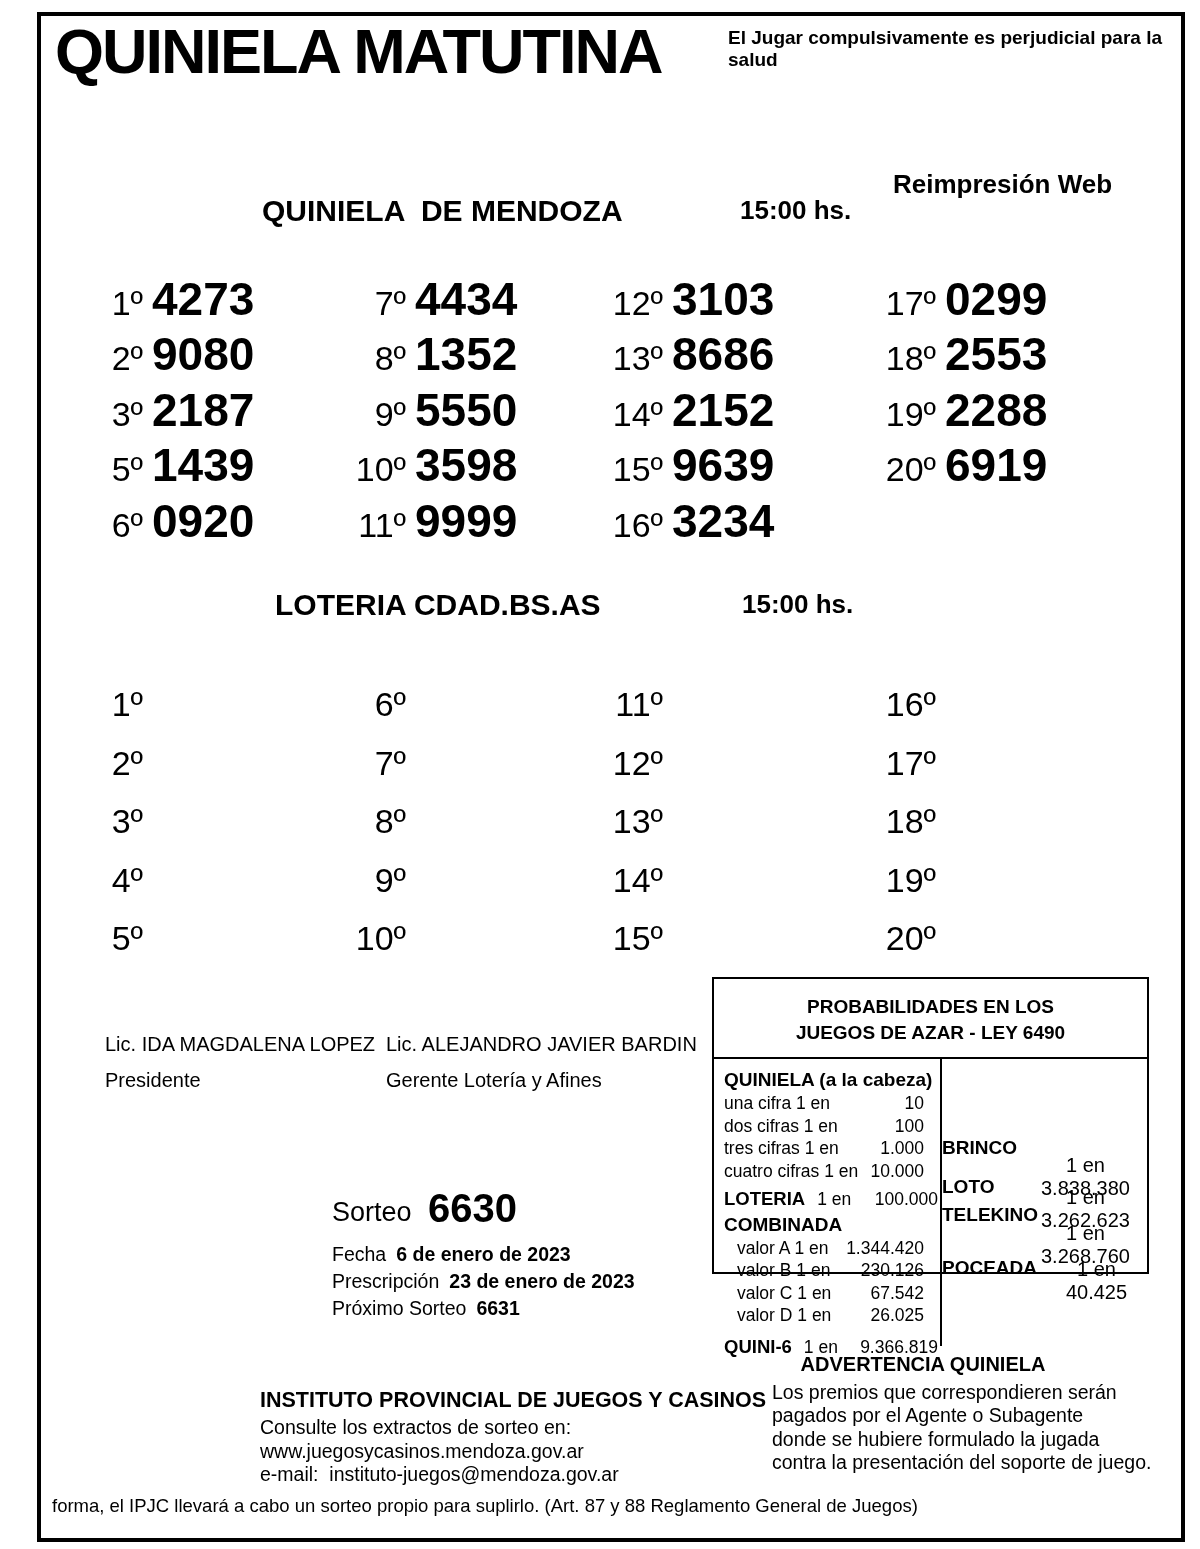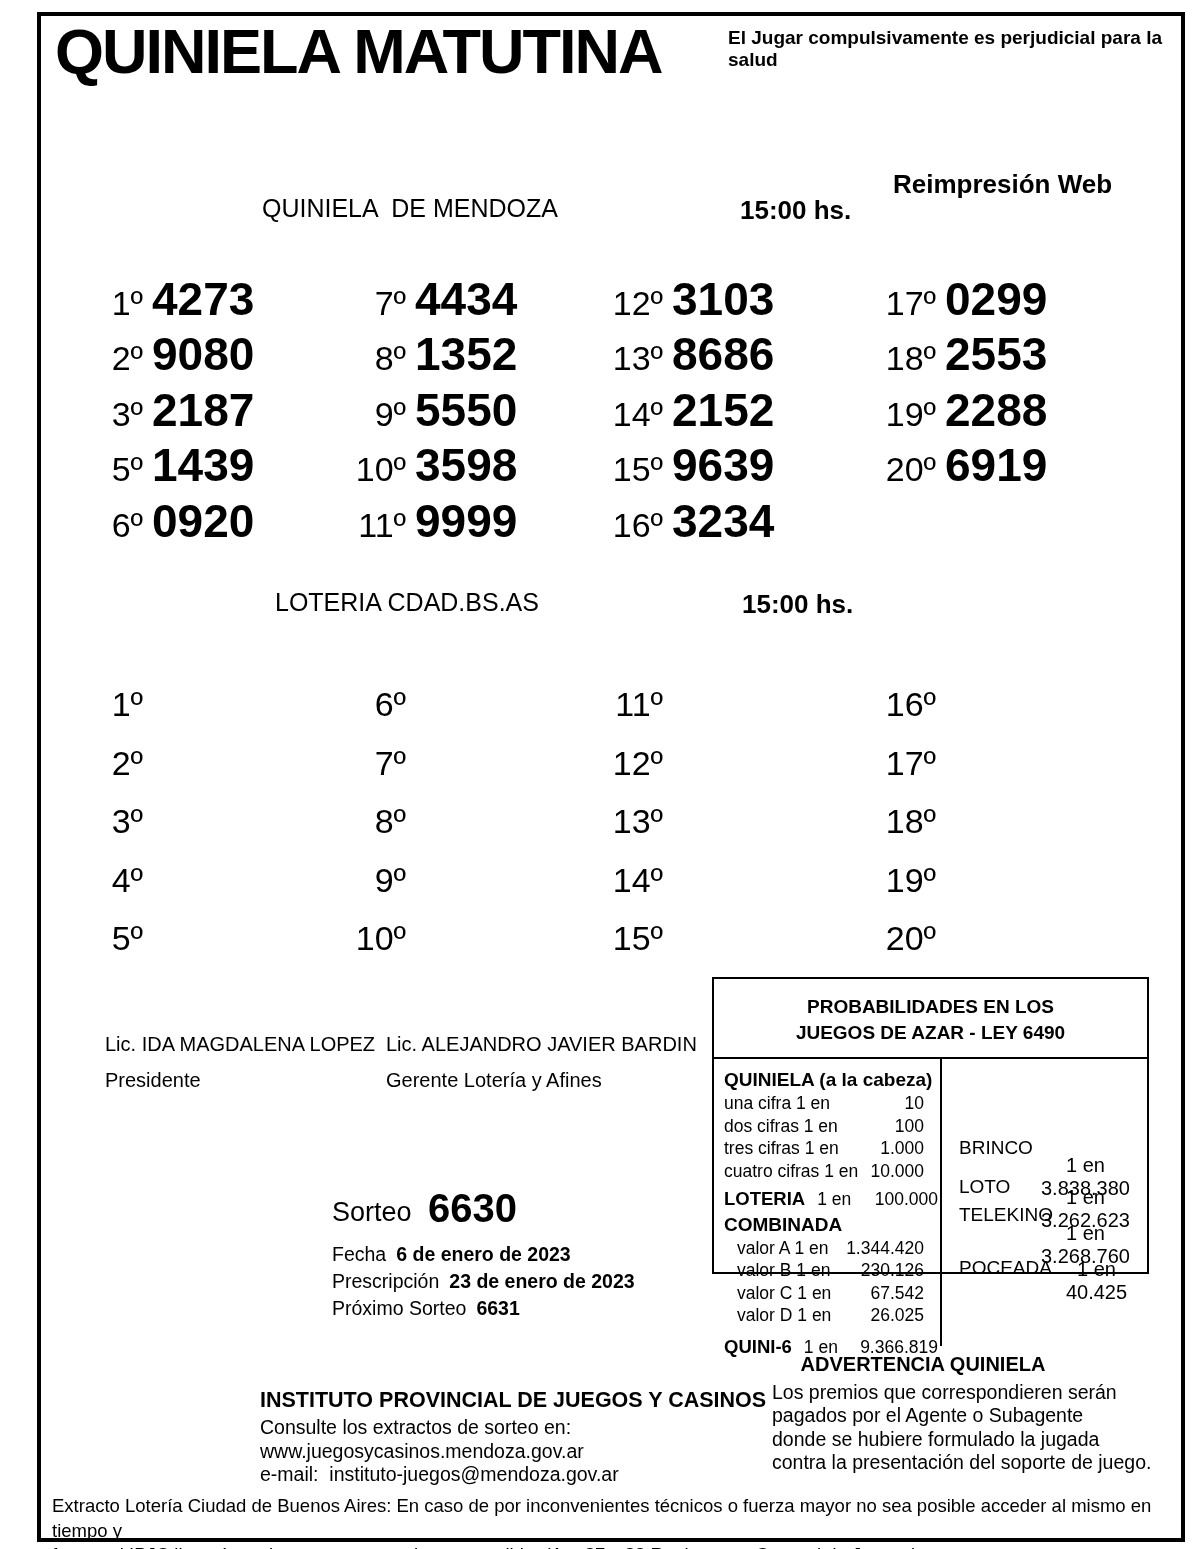--- a/index.html
+++ b/index.html
@@ -20,21 +20,21 @@
 
   .doc-title {
     position:absolute; left:55px; top:20px;
     font-size:63px; font-weight:bold; letter-spacing:-2px; line-height:1;
   }
   .health {
     position:absolute; left:728px; top:27px; width:455px;
     font-size:19px; font-weight:bold; line-height:1.15;
   }
 
-  .sec-title { position:absolute; font-size:25px; font-weight:normal; line-height:1;text-align:right; }
+  .sec-title { position:absolute; font-size:30px; font-weight:bold; line-height:1;text-align:right; }
   .time-label { position:absolute; font-size:26px; font-weight:bold; line-height:1; }
 
   .res-grid {
     position:absolute;
     display:grid;
     grid-auto-flow:column;
     grid-template-columns:263px 257px 273px auto;
     grid-template-rows:repeat(5, 55.4px);
   }
   .res-grid.bsas { grid-template-rows:repeat(5, 58.6px); }
@@ -73,21 +73,21 @@
   .prow { display:flex; line-height:22.5px; padding-right:16px; }
   .prow .val { margin-left:auto; }
   .prow.indent { padding-left:13px; }
   .prow.game { padding-right:2px; }
   .prow .gname { font-weight:bold; font-size:18.5px; }
   .prow .mid { margin-left:12px; }
   .row-loteria { margin-top:6px; }
   .ph-combinada { margin-top:2px; }
   .row-quini6 { margin-top:9px; }
 
-  .rg-name { position:absolute; left:17px; font-weight:normal; font-size:19px; }
+  .rg-name { position:absolute; left:0; font-weight:bold; font-size:19px; }
   .rg-odds { position:absolute; font-size:20px;text-align:center; }
   .rg0n { top:78px; }  .rg0o { left:82px; top:95px; }
   .rg1n { top:117px; } .rg1o { left:82px; top:127px; }
   .rg2n { top:145px; } .rg2o { left:82px; top:163px; }
   .rg3n { top:198px; } .rg3o { left:104px; top:199px; }
 
   .adv-title {
     position:absolute; left:758px; top:1353px; width:330px;
     text-align:center; font-size:20px; font-weight:bold;
   }
@@ -247,15 +247,14 @@
 </div>
 
 <div class="inst">
   <div class="inst-title">INSTITUTO PROVINCIAL DE JUEGOS Y CASINOS</div>
   <div>Consulte los extractos de sorteo en:</div>
   <div>www.juegosycasinos.mendoza.gov.ar</div>
   <div class="pre">e-mail:  instituto-juegos@mendoza.gov.ar</div>
 </div>
 
 <div class="footer">
-  <div>Extracto Lotería Ciudad de Buenos Aires: En caso de por inconvenientes técnicos o fuerza mayor no sea posible acceder al mismo en tiempo y</div>
   <div>forma, el IPJC llevará a cabo un sorteo propio para suplirlo. (Art. 87 y 88 Reglamento General de Juegos)</div>
 </div>
 
 </body></html>

